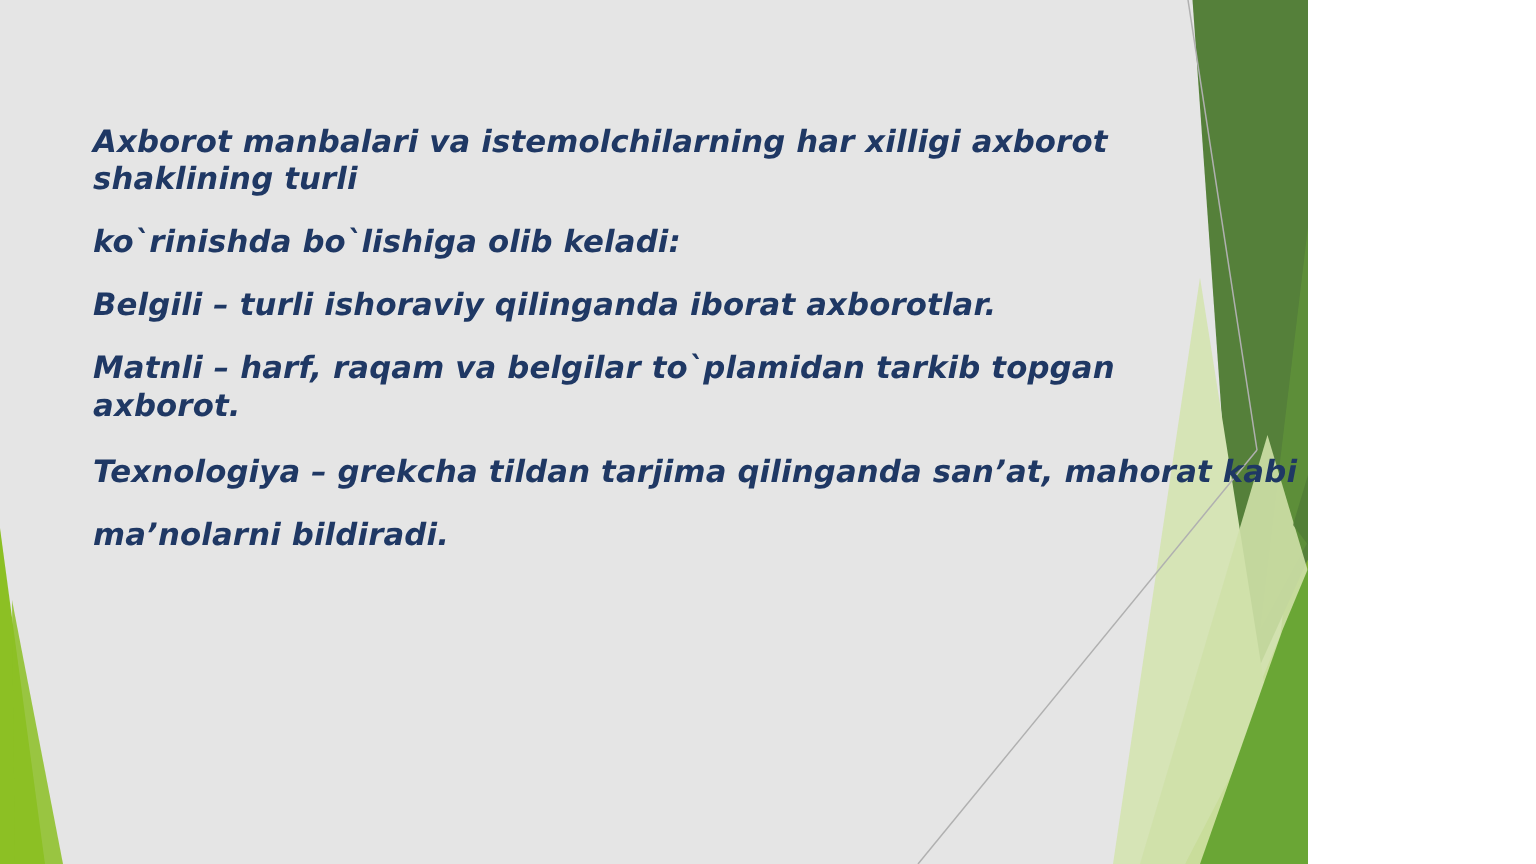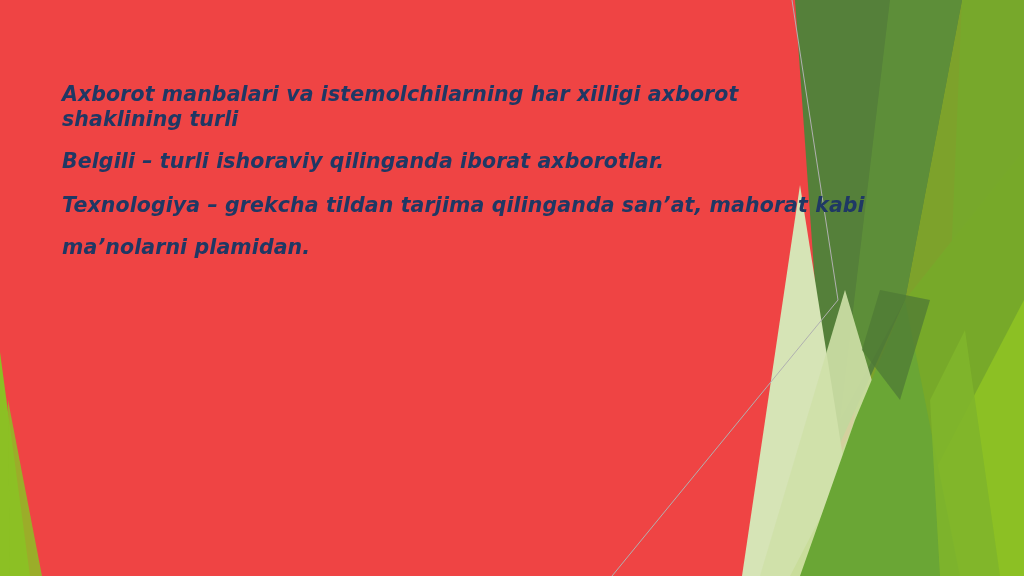--- a/index.html
+++ b/index.html
@@ -6,23 +6,23 @@
 
   html, body {
     width: 1024px;
     height: 576px;
     overflow: hidden;
     background: #ffffff;
   }
 
   .slide {
     position: relative;
-    width: 1024px;
+    width: 872px;
     height: 576px;
-    background: #ef4444;
+    background: #e5e5e5;
     overflow: hidden;
     font-family: "DejaVu Sans", sans-serif;
   }
 
   
   .deco-layer {
     position: absolute;
     inset: 0;
     width: 1024px;
     height: 576px;
@@ -83,18 +83,20 @@
 
     <polygon points="0,352 30,576 0,576" fill="#8cc024"></polygon>
     <polygon points="8,400 42,576 10,576" fill="#8cc024" opacity="0.85"></polygon>
 
     <line x1="792" y1="0" x2="838" y2="300" stroke="#b0b0b0" stroke-width="1"></line>
     <line x1="838" y1="300" x2="612" y2="576" stroke="#b0b0b0" stroke-width="1"></line>
   </svg>
 
   <div class="body-text">
     <p class="para w-narrow">Axborot manbalari va istemolchilarning har xilligi axborot shaklining turli</p>
+    <p class="para w-narrow">ko`rinishda bo`lishiga olib keladi:</p>
     <p class="para w-narrow">Belgili – turli ishoraviy qilinganda iborat axborotlar.</p>
+    <p class="para w-narrow">Matnli – harf, raqam va belgilar to`plamidan tarkib topgan axborot.</p>
     <p class="para w-wide">Texnologiya – grekcha tildan tarjima qilinganda san’at, mahorat kabi</p>
-    <p class="para w-narrow">ma’nolarni plamidan.</p>
+    <p class="para w-narrow">ma’nolarni bildiradi.</p>
   </div>
 
 </div>
 
 </body></html>

